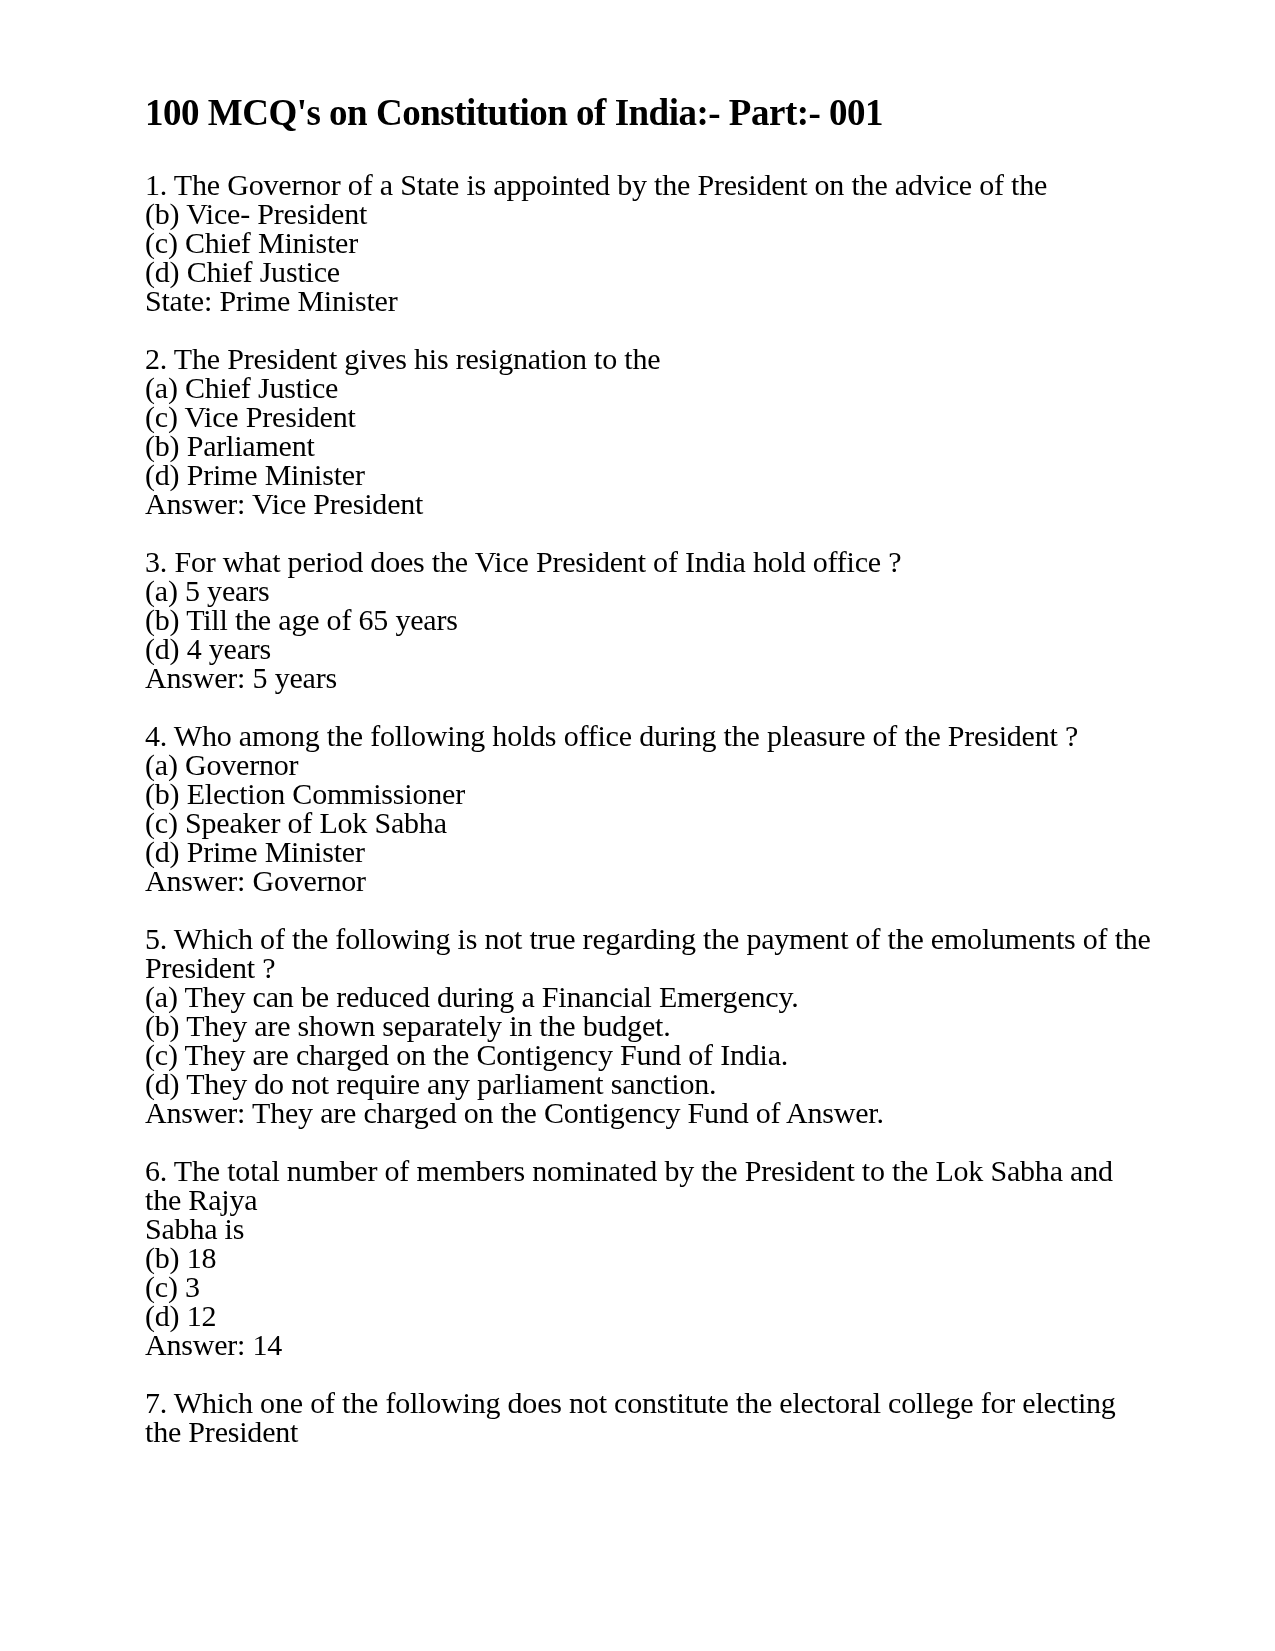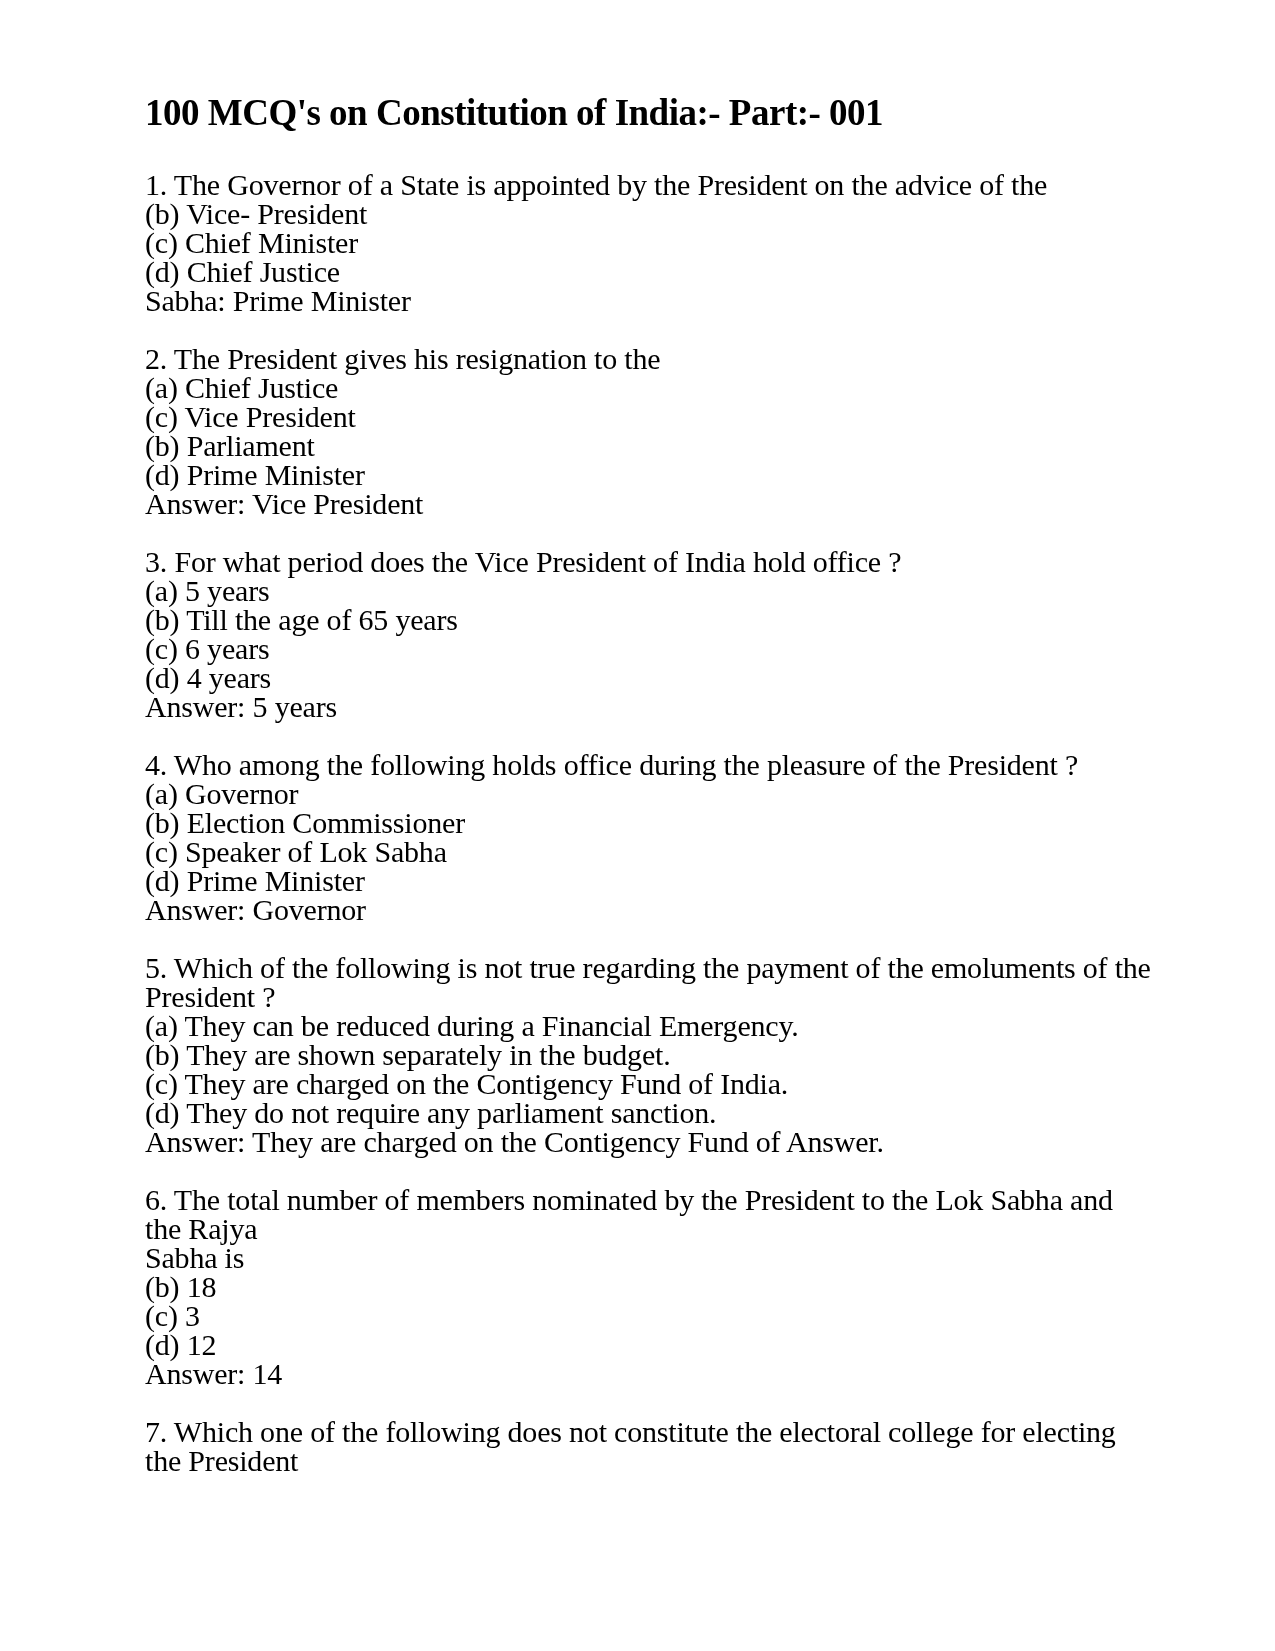--- a/index.html
+++ b/index.html
@@ -43,40 +43,39 @@
 <div class="page">
   <h1 class="title">100 MCQ's on Constitution of India:- Part:- 001</h1>
   <div id="questions">
   <section class="question-block">
     <div class="q-text">1. The Governor of a State is appointed by the President on the advice of the</div>
     <div class="q-options">
           <div class="q-option">(b) Vice- President</div>
           <div class="q-option">(c) Chief Minister</div>
           <div class="q-option">(d) Chief Justice</div>
         </div>
-    <div class="q-answer">Sabha: Prime Minister</div>
+    <div class="q-answer">State: Prime Minister</div>
   </section>
 
   <section class="question-block">
     <div class="q-text">2. The President gives his resignation to the</div>
     <div class="q-options">
           <div class="q-option">(a) Chief Justice</div>
           <div class="q-option">(c) Vice President</div>
           <div class="q-option">(b) Parliament</div>
           <div class="q-option">(d) Prime Minister</div>
         </div>
     <div class="q-answer">Answer: Vice President</div>
   </section>
 
   <section class="question-block">
     <div class="q-text">3. For what period does the Vice President of India hold office ?</div>
     <div class="q-options">
           <div class="q-option">(a) 5 years</div>
           <div class="q-option">(b) Till the age of 65 years</div>
-          <div class="q-option">(c) 6 years</div>
           <div class="q-option">(d) 4 years</div>
         </div>
     <div class="q-answer">Answer: 5 years</div>
   </section>
 
   <section class="question-block">
     <div class="q-text">4. Who among the following holds office during the pleasure of the President ?</div>
     <div class="q-options">
           <div class="q-option">(a) Governor</div>
           <div class="q-option">(b) Election Commissioner</div>

